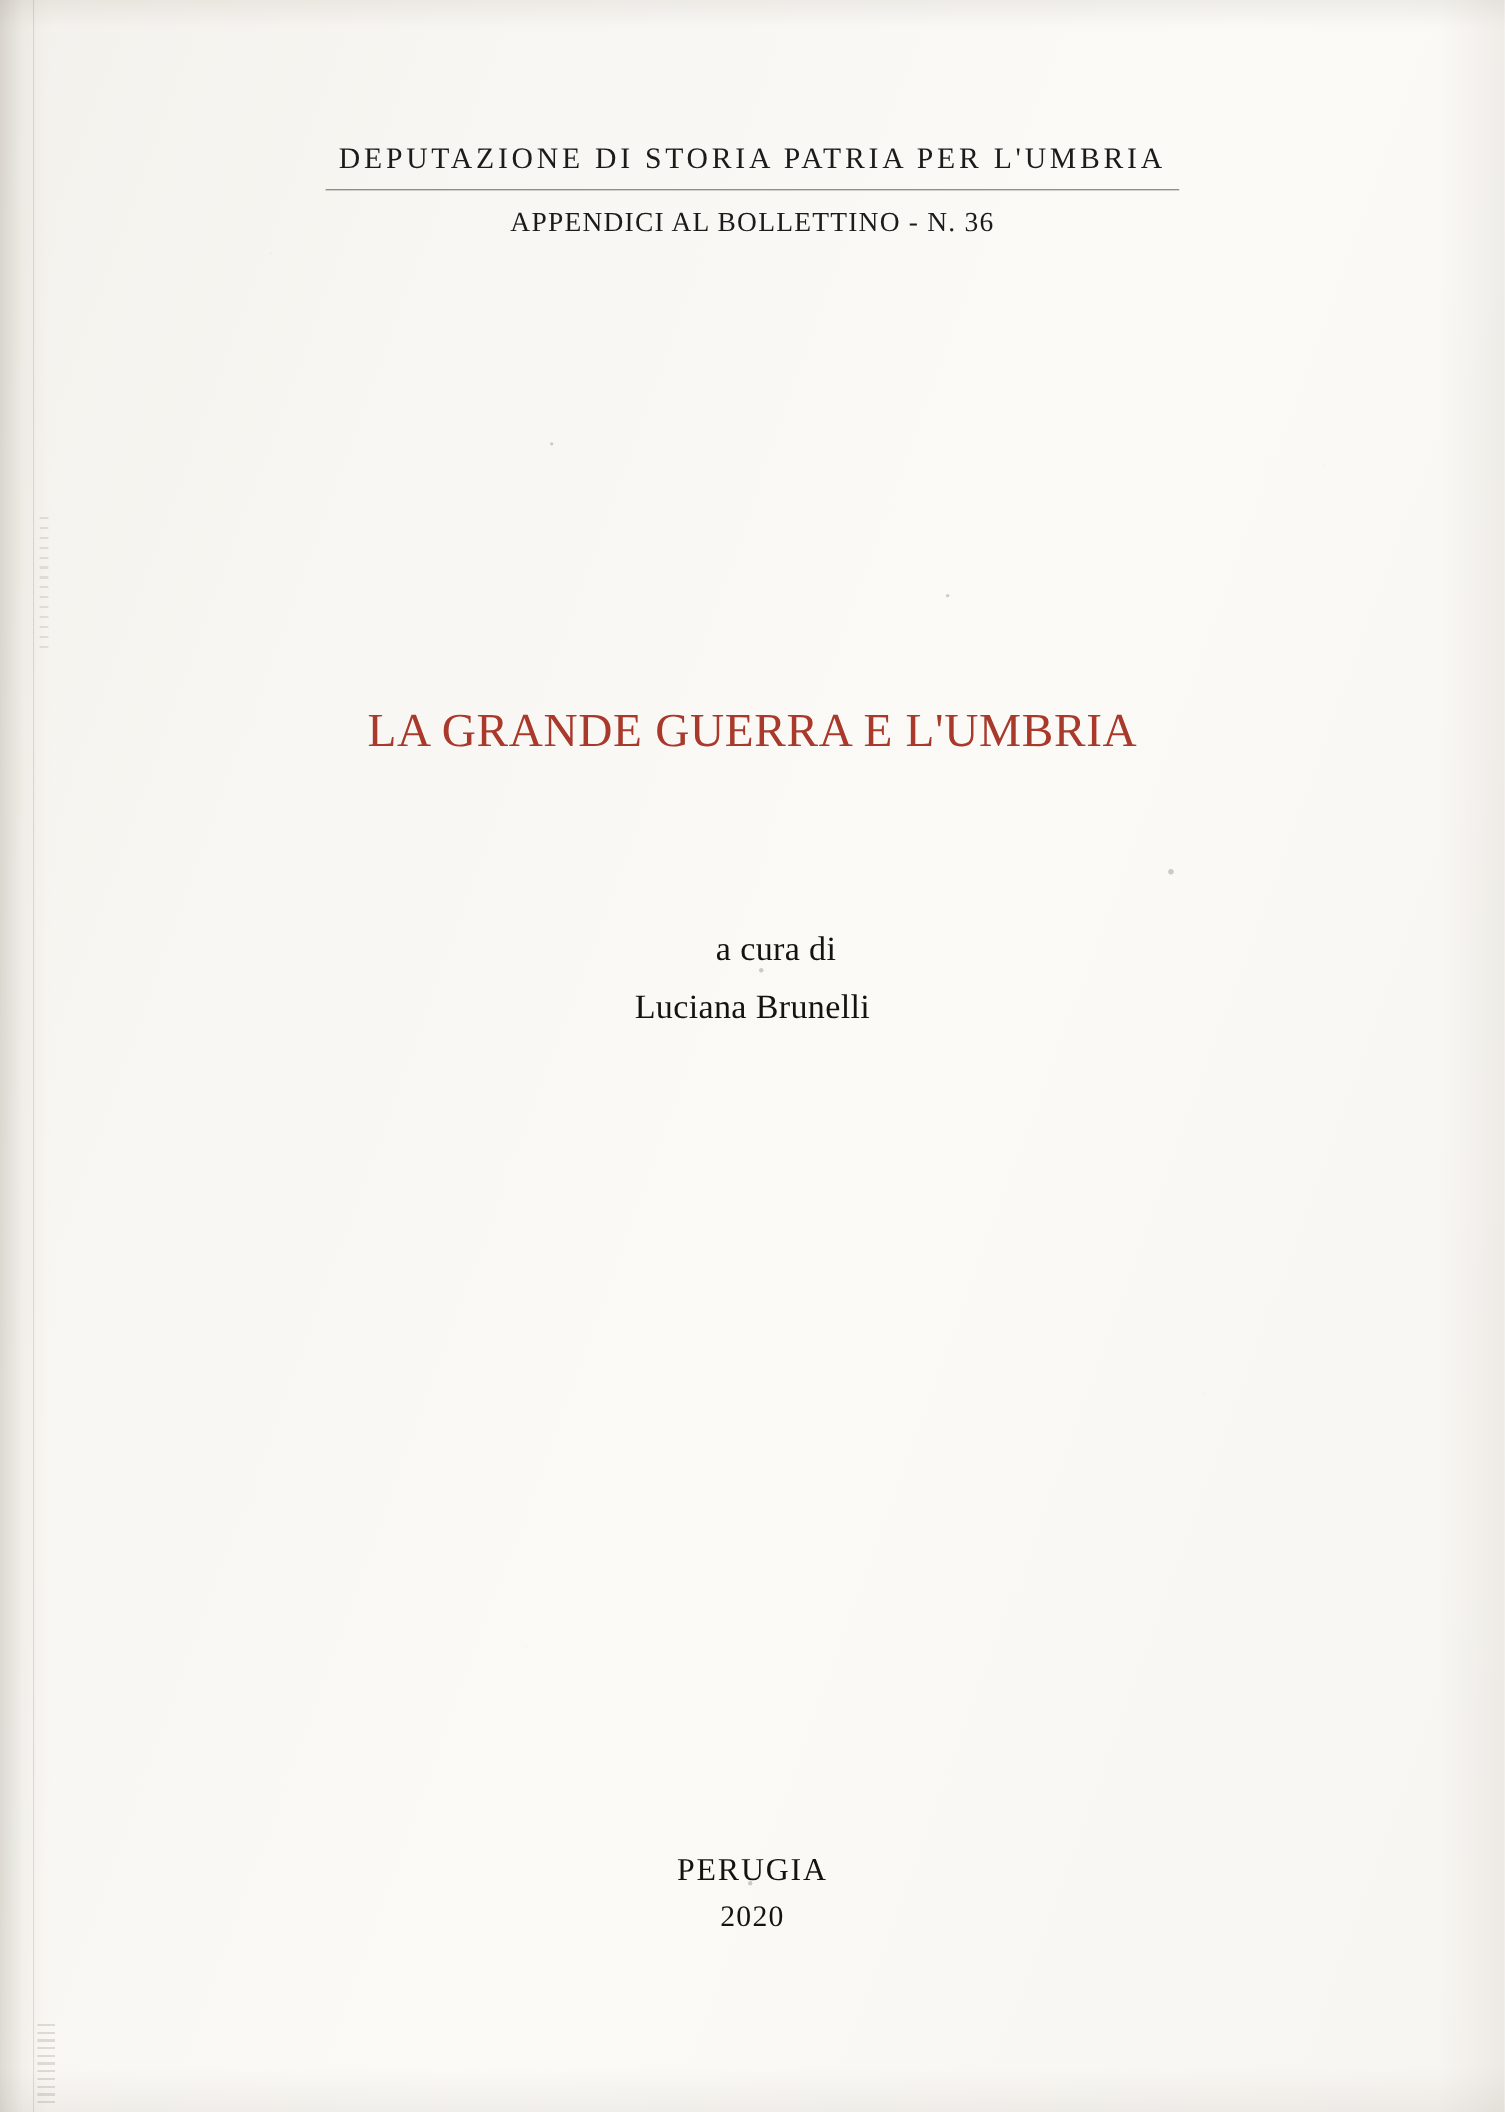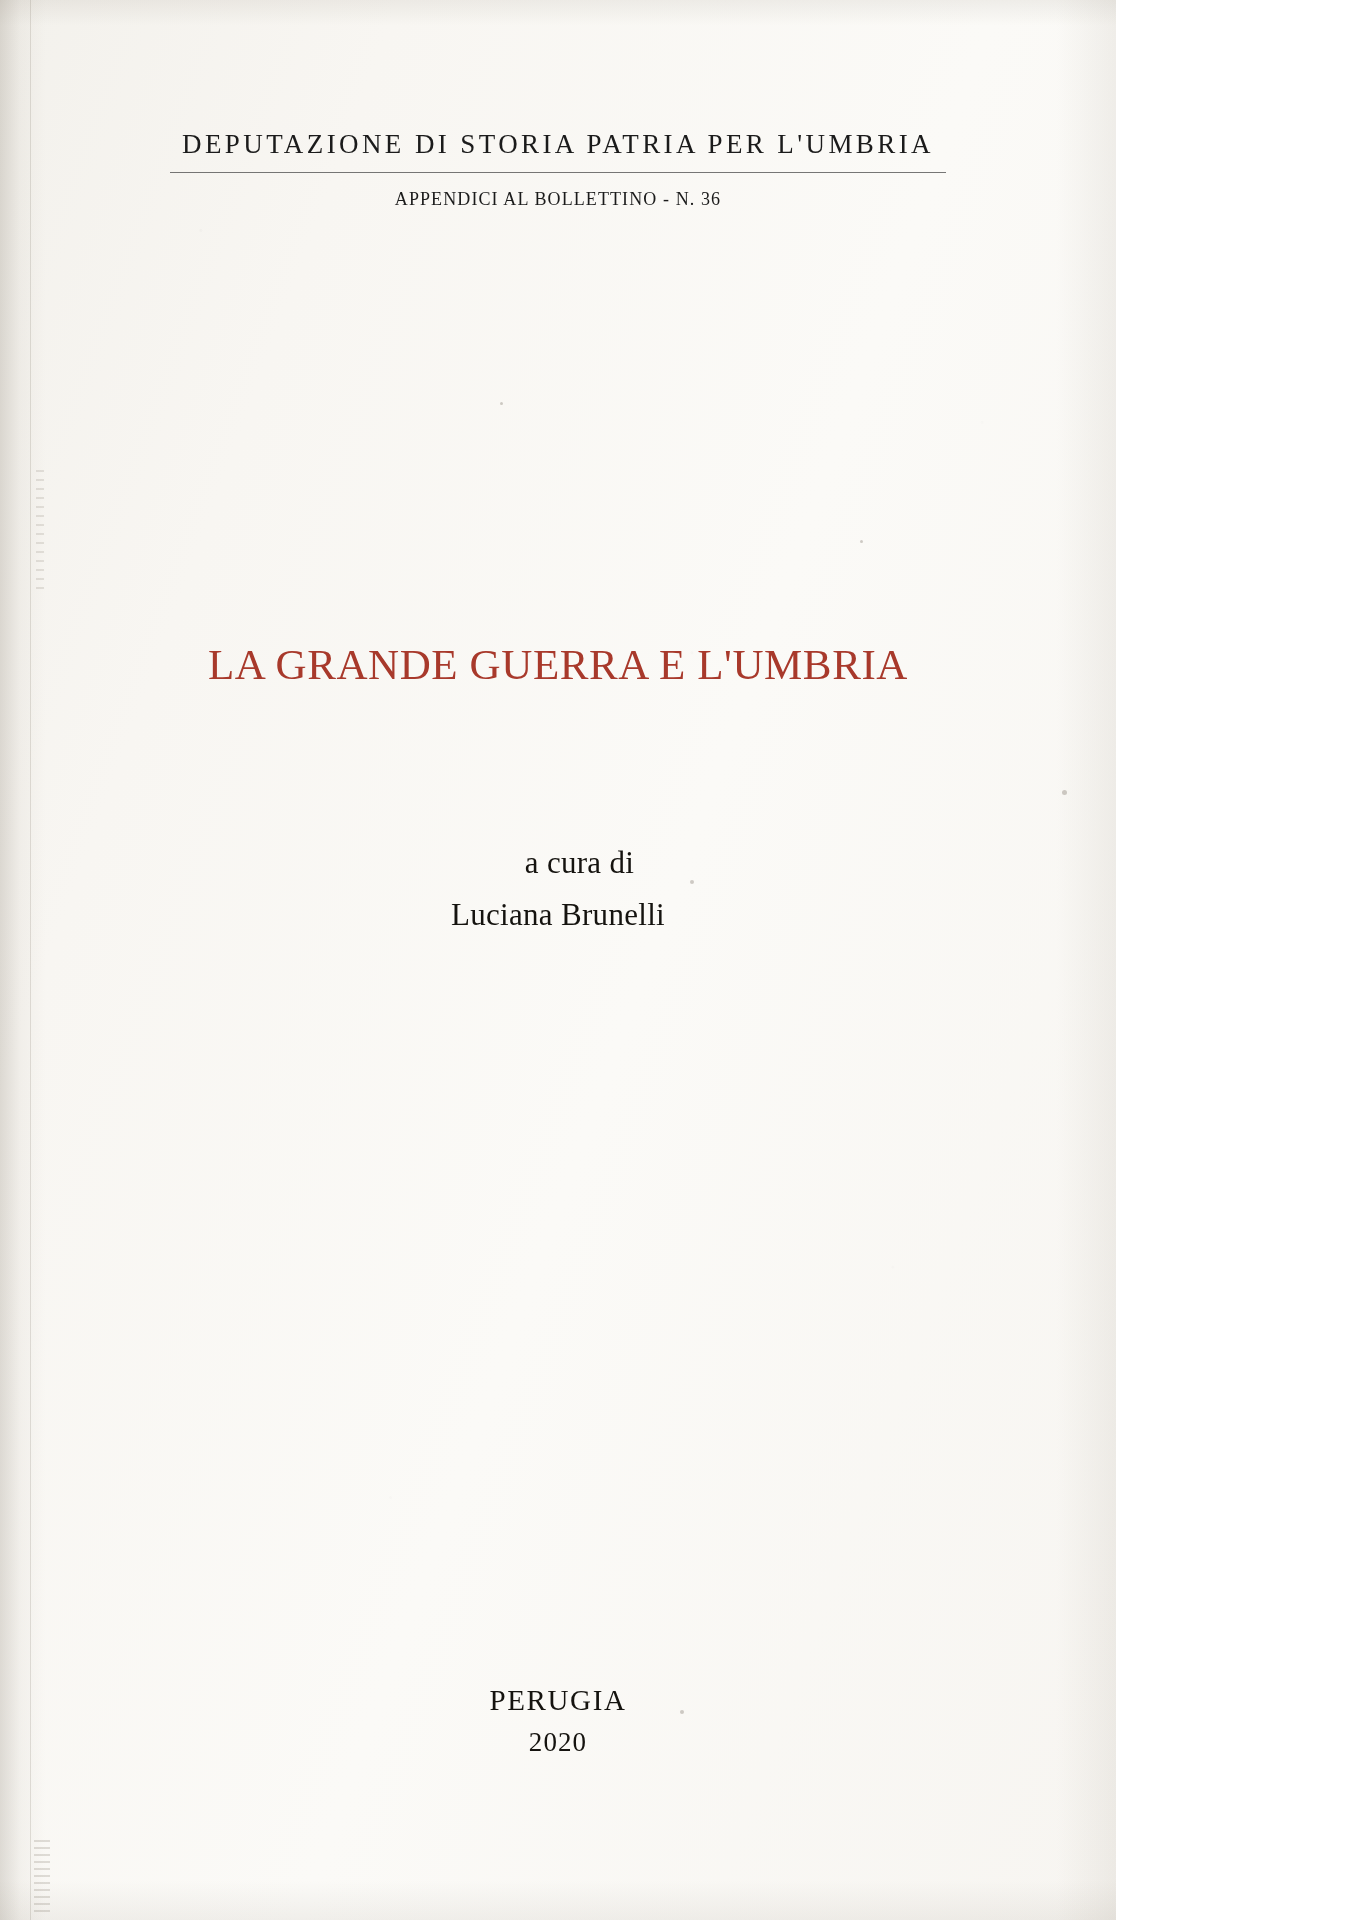--- a/index.html
+++ b/index.html
@@ -9,21 +9,21 @@
   }
   body {
     width: 1368px;
     height: 1920px;
     font-family: "Liberation Serif", serif;
     overflow: hidden;
   }
 
   .page {
     position: relative;
-    width: 1116px;
+    width: 1368px;
     height: 1920px;
     background: #f7f5f1;
     background: linear-gradient(110deg, #f3f1ec 0%, #f8f6f2 22%, #fbfaf7 55%, #f7f5f1 100%);
     overflow: hidden;
   }
 
   
   .paper-grain {
     position: absolute;
     inset: 0;
@@ -115,21 +115,21 @@
   .series-rule {
     width: 776px;
     height: 1px;
     background: #4a4a4a;
     margin: 12px auto 0 auto;
     opacity: 0.75;
   }
 
   .series-sub {
     margin-top: 16px;
-    font-size: 18px;
+    font-size: 25px;
     letter-spacing: 1.1px;
     color: #1b1b1b;
   }
 
   .main-title {
     position: absolute;
     left: 0;
     right: 0;
     top: 640px;
     font-size: 43px;

